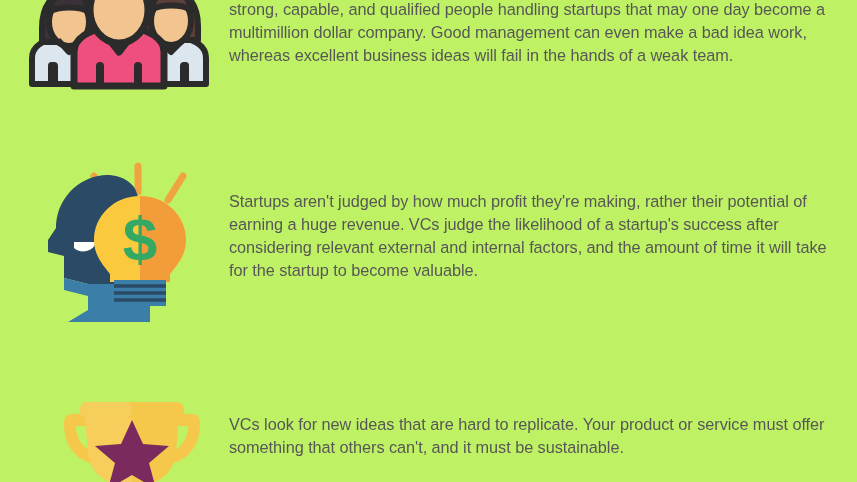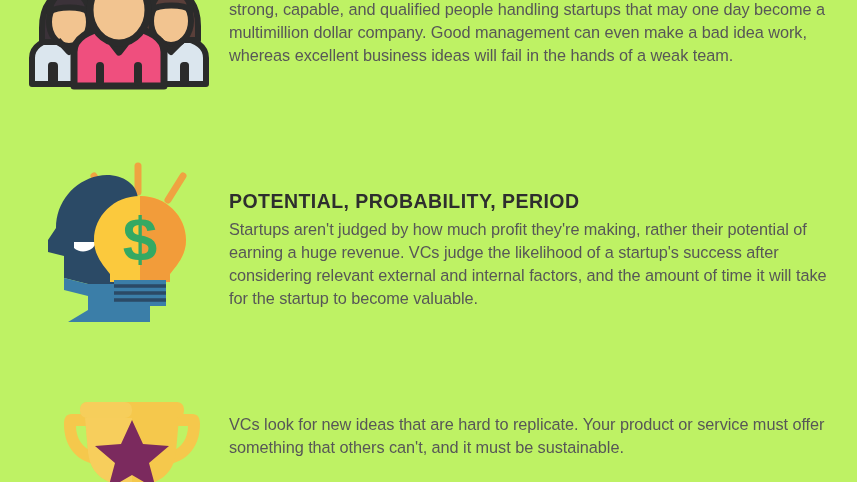--- a/index.html
+++ b/index.html
@@ -177,21 +177,20 @@
           <line x1="76" y1="140" x2="128" y2="140"></line>
         </g>
 
         <g>
           <text x="102" y="100" font-family="'Liberation Sans', sans-serif" font-size="62" font-weight="bold" fill="#34a963" text-anchor="middle">$</text>
         </g>
       </svg>
     </div>
 
     <div class="text-col">
-      <h2 class="sec-heading">POTENTIAL, PROBABILITY, PERIOD</h2>
       <p class="sec-body">Startups aren't judged by how much profit they're making, rather their potential of earning a huge revenue. VCs judge the likelihood of a startup's success after considering relevant external and internal factors, and the amount of time it will take for the startup to become valuable.</p>
     </div>
   </div>
 
   <div class="section" id="sec-edge">
 
     <div class="icon-col" id="icon-edge">
       <svg width="140" height="95" viewBox="0 0 140 95" aria-hidden="true">
 
         <path d="M30 14 L10 14 C4 14 2 18 2 24 C2 46 14 60 32 64 L32 52 C20 48 14 38 14 26 L30 26 Z" fill="#f5c84c"></path>

